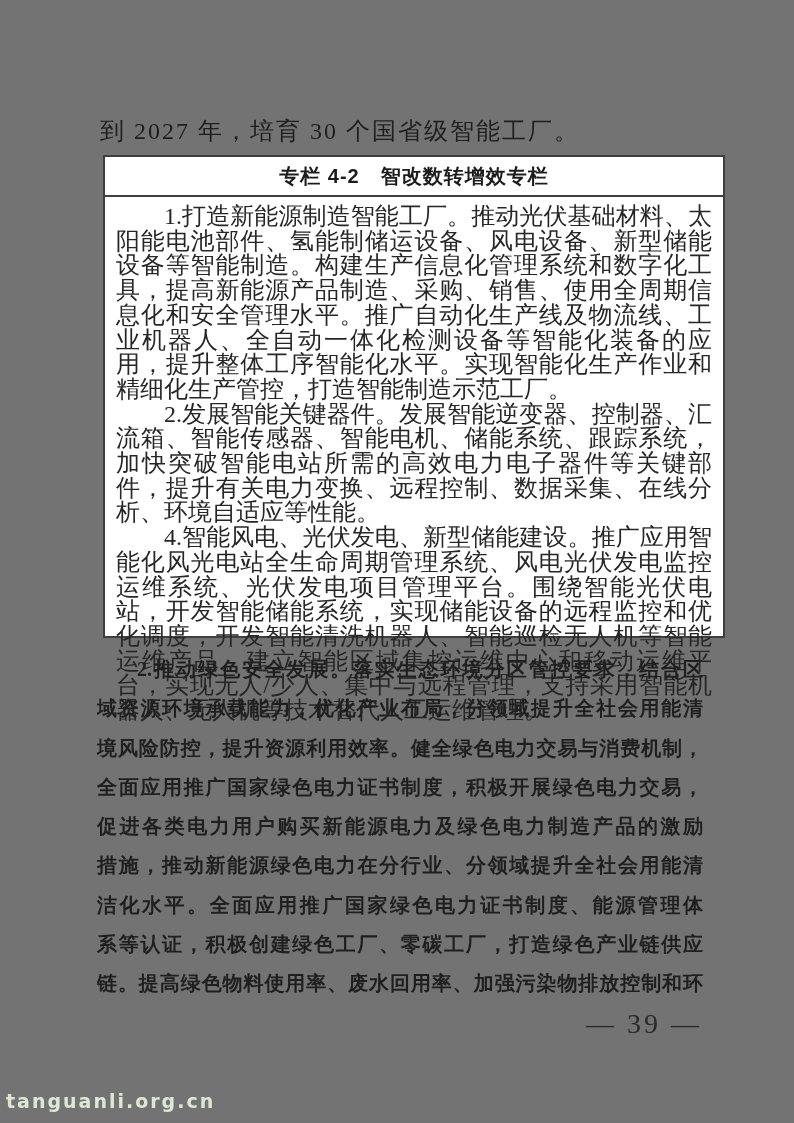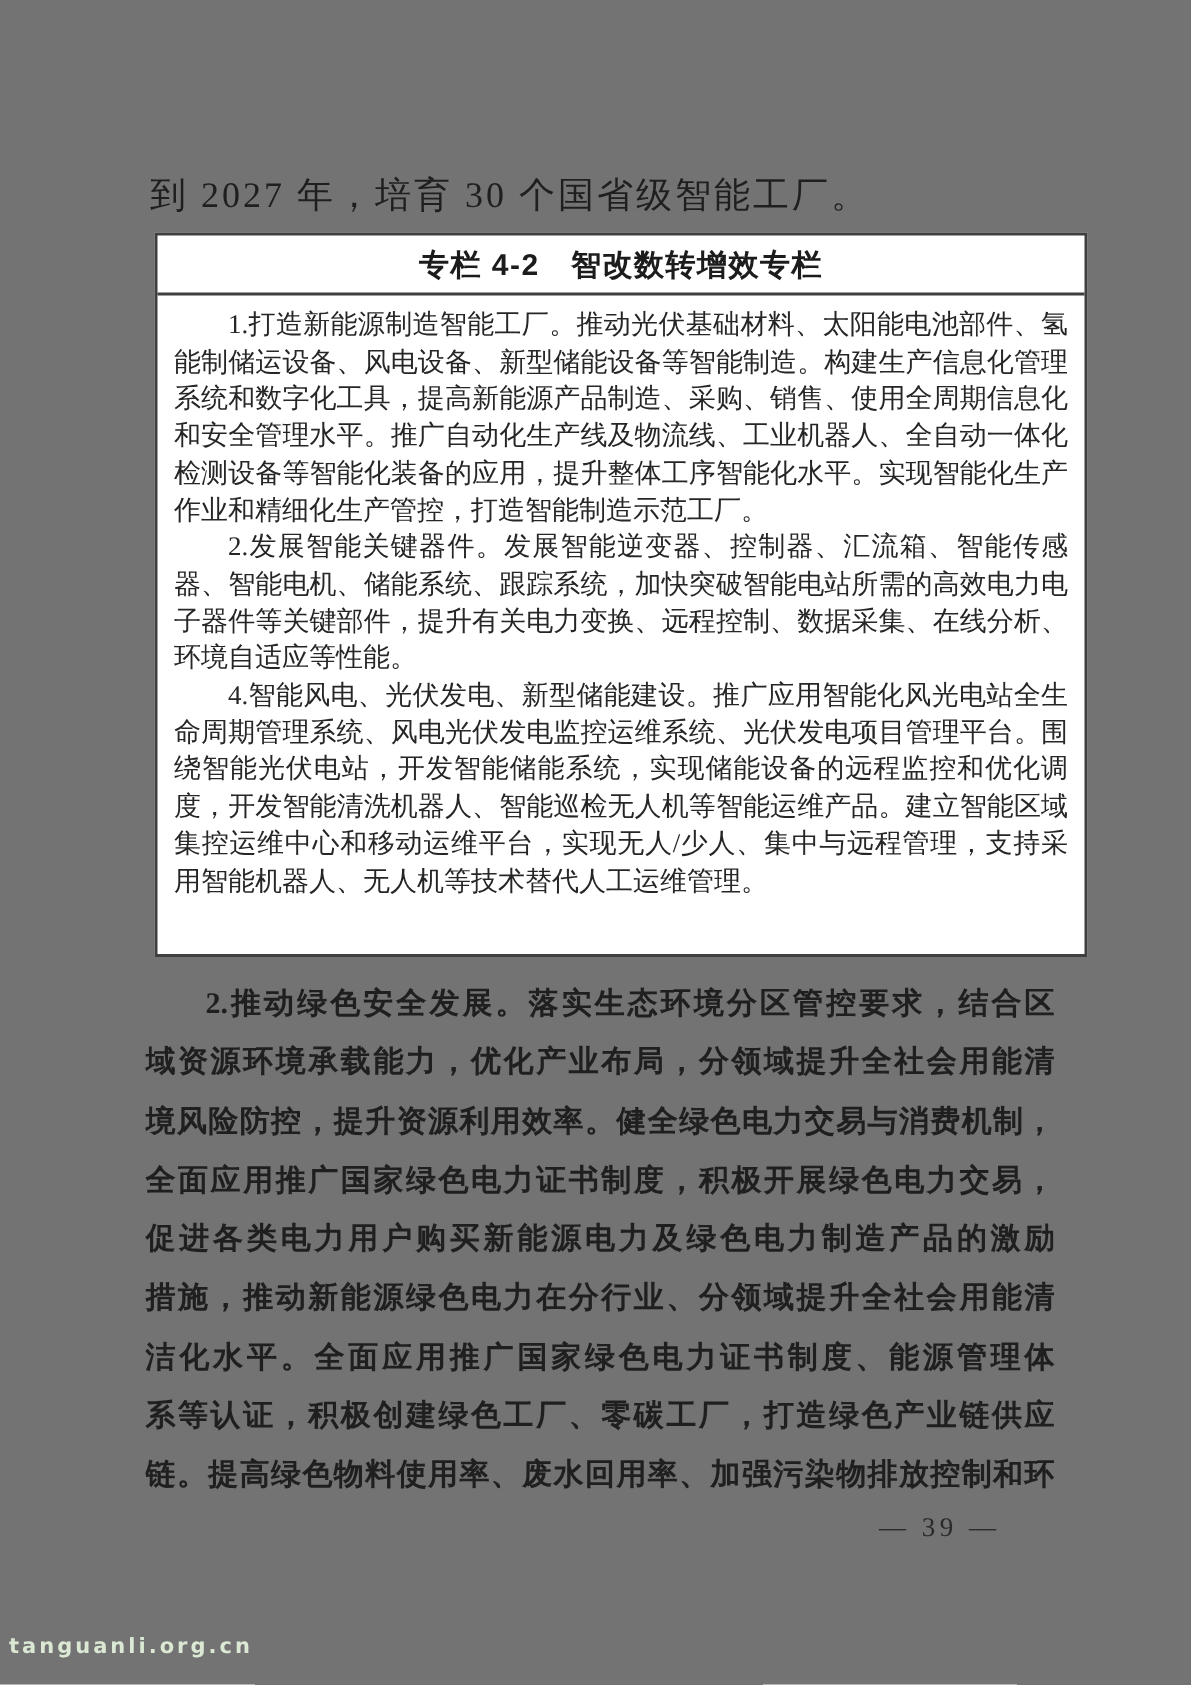--- a/index.html
+++ b/index.html
@@ -35,21 +35,21 @@
     box-sizing:border-box;
     display:flex;align-items:center;justify-content:center;
     font-family:"Liberation Sans", sans-serif;
     font-weight:bold;
     font-size:20px;
     letter-spacing:1px;
     color:#1c1c1c;
   }
   .panel-body{
     padding:7px 11px 0 11px;
-    font-size:18px;
+    font-size:24px;
     line-height:24.7px;
     text-align:justify;
     color:#262626;
   }
   .panel-body p{
     margin:0;
     text-indent:2em;
   }
   
   .body-text{
@@ -64,30 +64,30 @@
     text-align:justify;
     text-align-last:justify;
     overflow:hidden;
   }
   .bline.indent{
     text-indent:2em;
   }
   .page-number{
     position:absolute;
     left:586px;top:1008px;
-    font-size:18px;
+    font-size:28px;
     letter-spacing:3px;
     color:#2a2a2a;
   }
   .watermark{
     position:absolute;
     left:6px;top:1090px;
     font-family:"DejaVu Sans", sans-serif;
     font-weight:bold;
-    font-size:14px;
+    font-size:19px;
     letter-spacing:2px;
     color:#dbe8d3;
   }
 </style>
 </head>
 <body>
 
 <div class="page">
 
   <div class="intro-line">到 2027 年，培育 30 个国省级智能工厂。</div>

